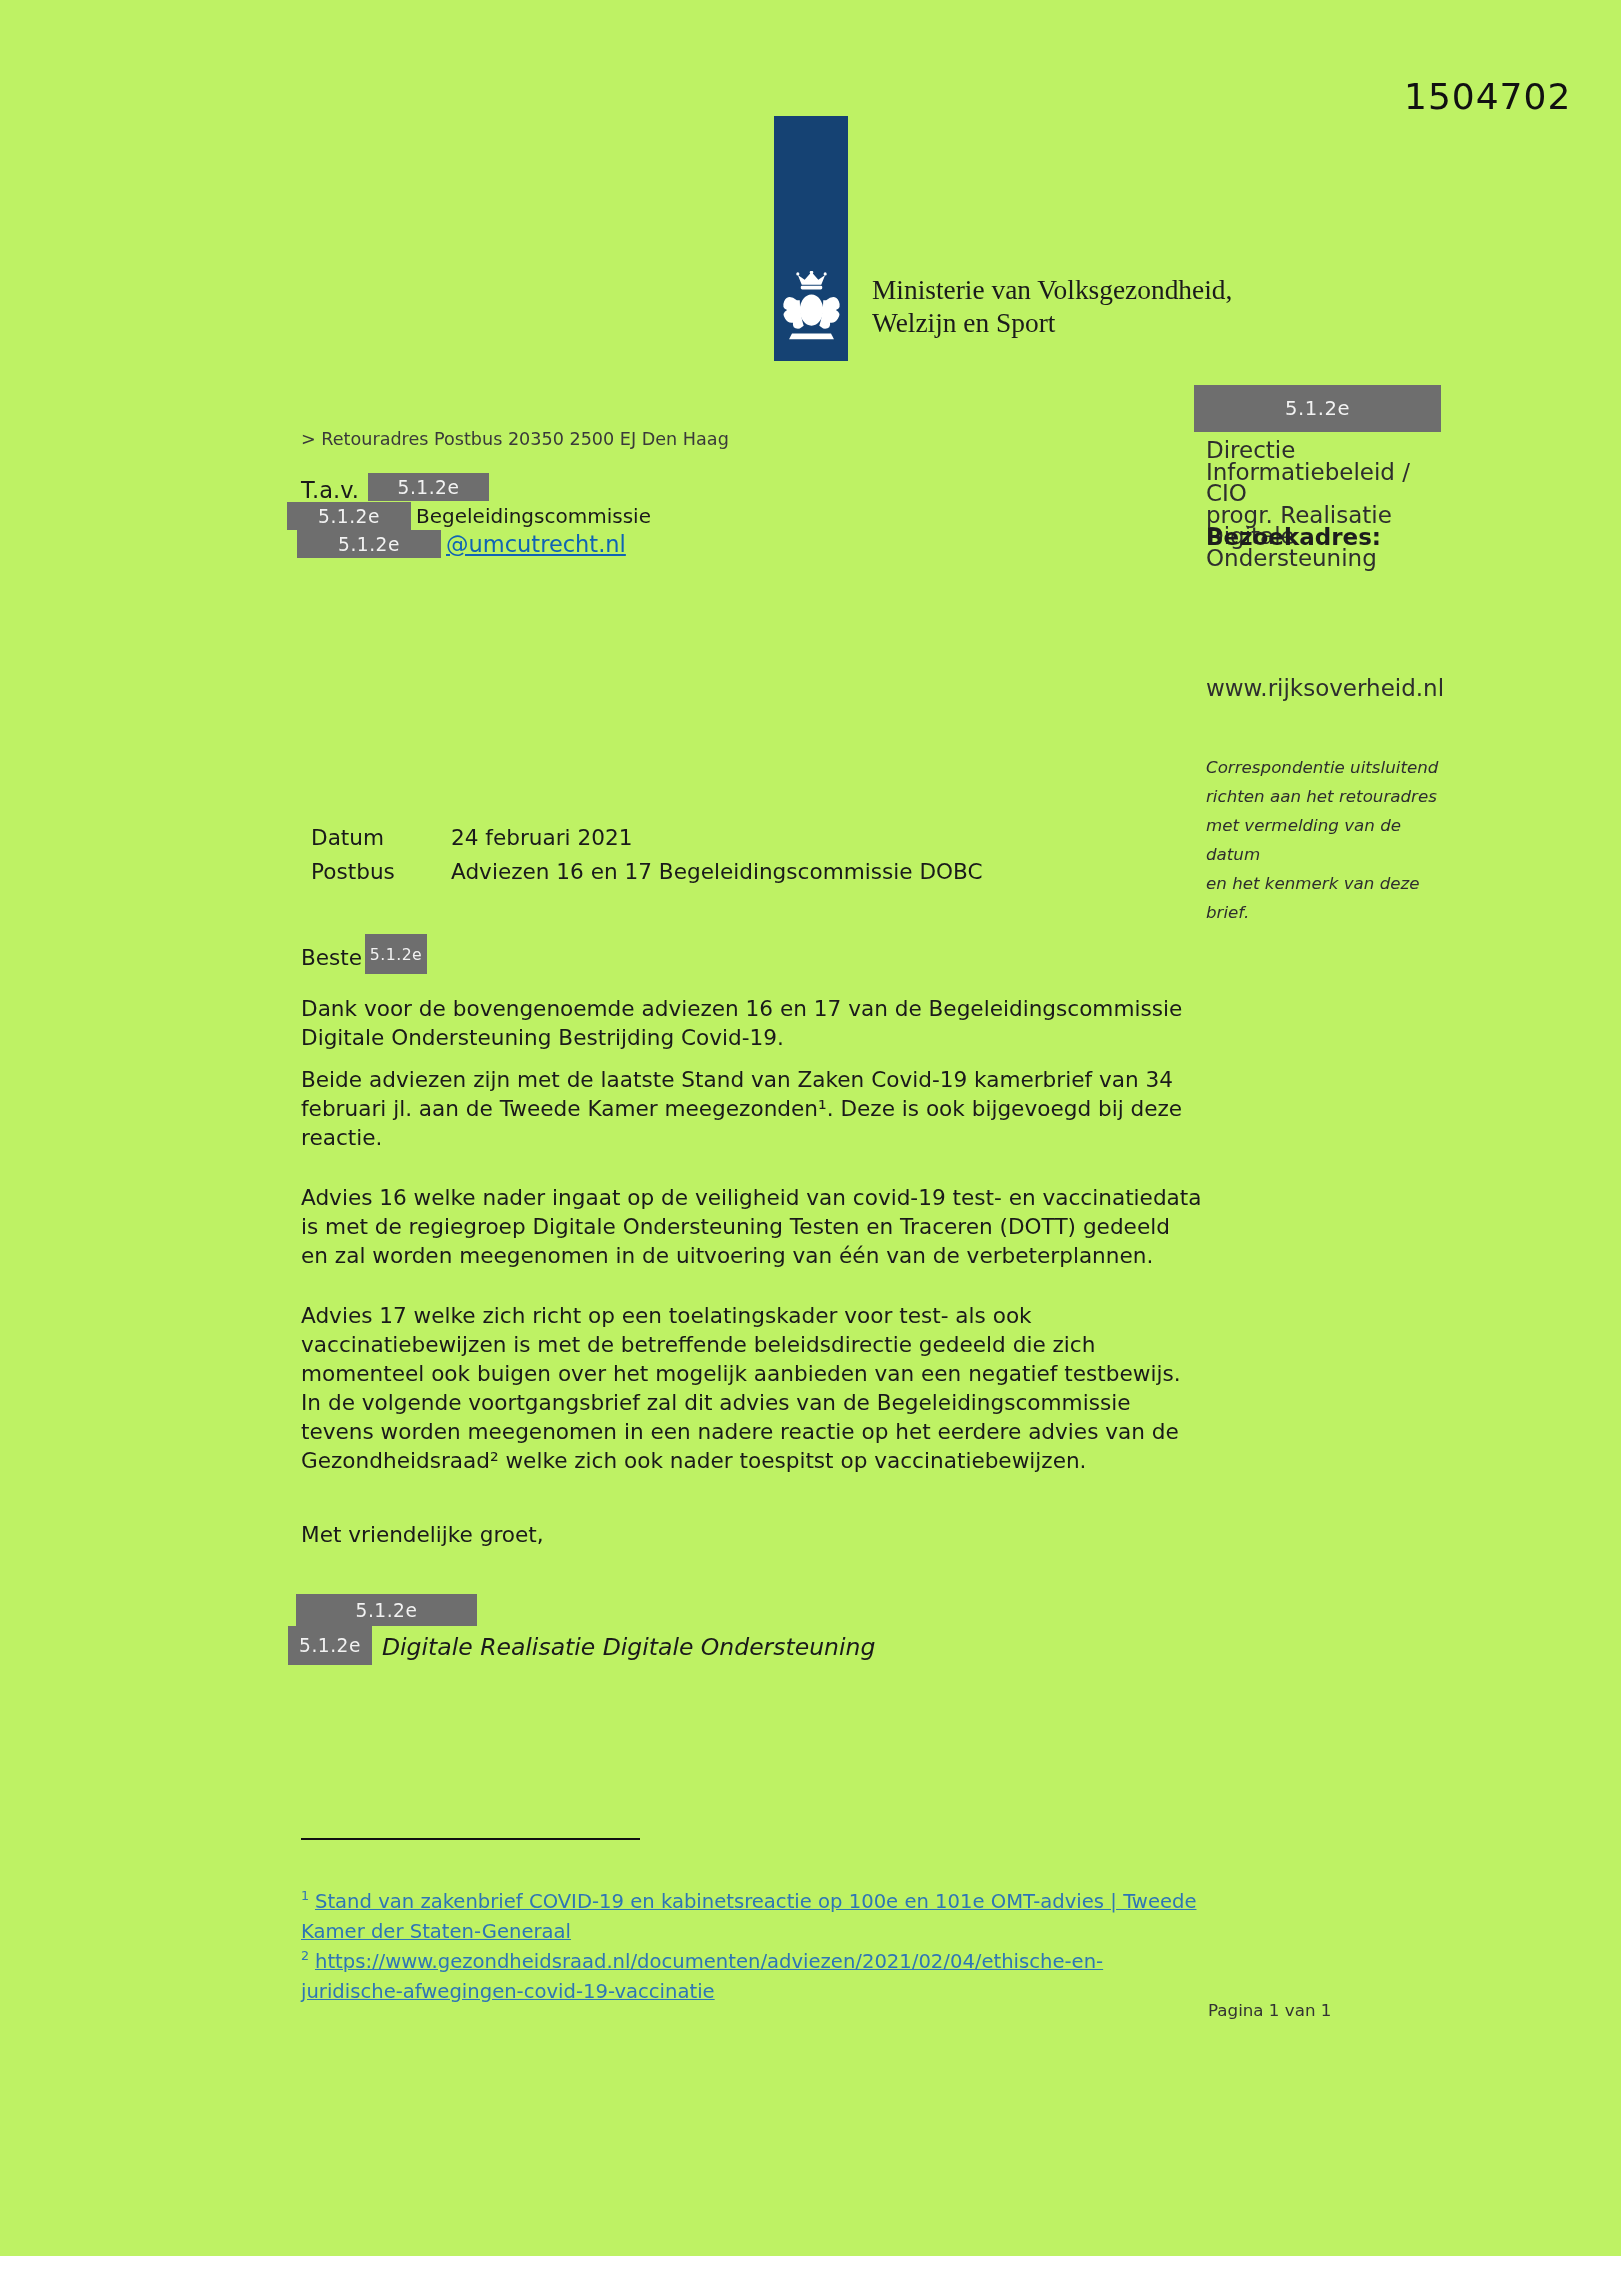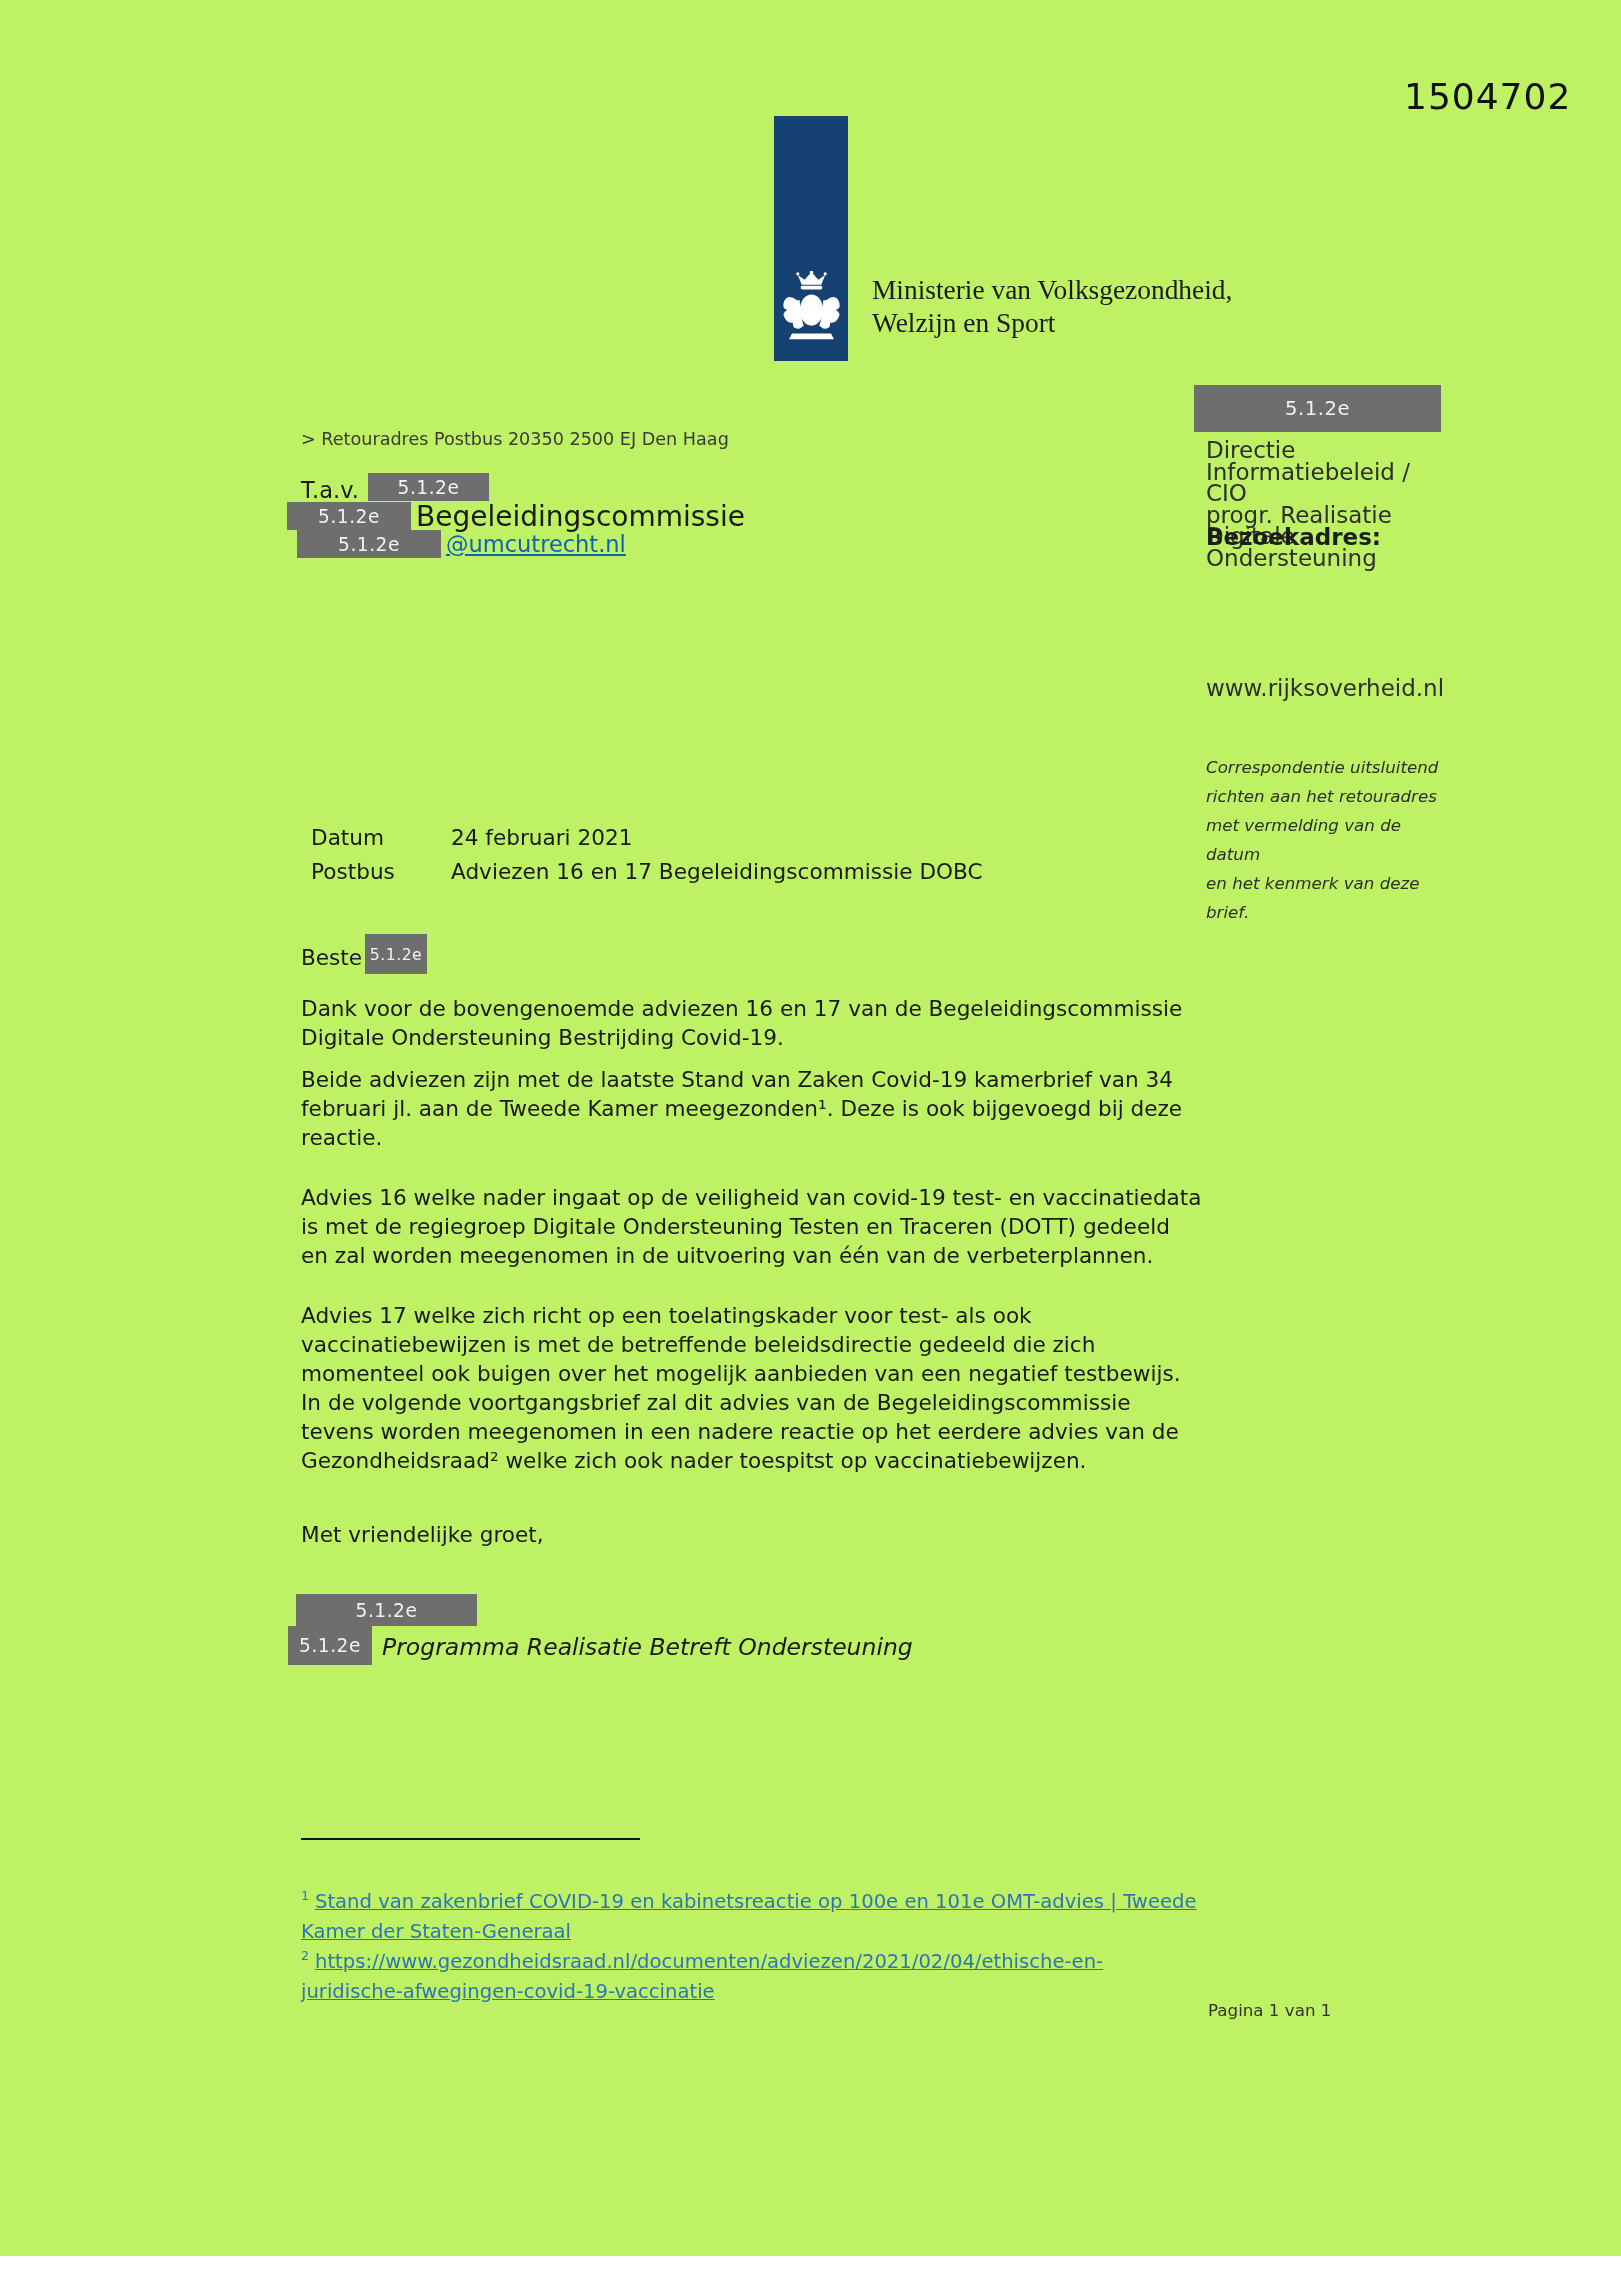--- a/index.html
+++ b/index.html
@@ -63,21 +63,21 @@
   </div>
 
   <div class="abs ministry-name pre" style="left:872px; top:274px;">Ministerie van Volksgezondheid,
 Welzijn en Sport</div>
 
   <div class="abs small-gray" style="left:301px; top:429px;">&gt; Retouradres Postbus 20350 2500 EJ Den Haag</div>
 
   <div class="abs body-text" style="left:301px; top:476px; font-size:22.5px;">T.a.v.</div>
   <div class="redaction" style="left:368px; top:473px; width:121px; height:28px;">5.1.2e</div>
   <div class="redaction" style="left:287px; top:502px; width:124px; height:28px;">5.1.2e</div>
-  <div class="abs body-text" style="left:416px; top:502px; font-size:28px;">Begeleidingscommissie</div>
+  <div class="abs body-text" style="left:416px; top:502px; font-size:20px;">Begeleidingscommissie</div>
   <div class="redaction" style="left:297px; top:530px; width:144px; height:28px;">5.1.2e</div>
   <a class="abs body-text email-link" style="left:446px; top:530px; font-size:22.5px;">@umcutrecht.nl</a>
 
   <div class="redaction" style="left:1194px; top:385px; width:247px; height:47px; font-size:19.6px;">5.1.2e</div>
   <div class="abs side-text pre" style="left:1206px; top:440px; width:235px;">Directie Informatiebeleid /
 CIO
 progr. Realisatie Digitale
 Ondersteuning</div>
   <div class="abs side-text side-bold" style="left:1206px; top:527px;">Bezoekadres:</div>
   <div class="abs side-text" style="left:1206px; top:678px;">www.rijksoverheid.nl</div>
@@ -106,21 +106,21 @@
   <div class="abs body-text pre" style="left:301px; top:1301px; width:902px;">Advies 17 welke zich richt op een toelatingskader voor test- als ook
 vaccinatiebewijzen is met de betreffende beleidsdirectie gedeeld die zich
 momenteel ook buigen over het mogelijk aanbieden van een negatief testbewijs.
 In de volgende voortgangsbrief zal dit advies van de Begeleidingscommissie
 tevens worden meegenomen in een nadere reactie op het eerdere advies van de
 Gezondheidsraad² welke zich ook nader toespitst op vaccinatiebewijzen.</div>
 
   <div class="abs body-text" style="left:301px; top:1520px;">Met vriendelijke groet,</div>
   <div class="redaction" style="left:296px; top:1594px; width:181px; height:32px;">5.1.2e</div>
   <div class="redaction" style="left:288px; top:1626px; width:84px; height:39px;">5.1.2e</div>
-  <div class="abs sig-italic" style="left:382px; top:1633px;">Programma Realisatie Betreft Ondersteuning</div>
+  <div class="abs sig-italic" style="left:382px; top:1633px;">Digitale Realisatie Digitale Ondersteuning</div>
 
   <div class="abs rule" style="left:301px; top:1838px; width:339px; height:2px;"></div>
   <div class="abs fn pre" style="left:301px; top:1851px; width:921px;">
     <sup>1</sup><a>Stand van zakenbrief COVID-19 en kabinetsreactie op 100e en 101e OMT-advies | Tweede
 Kamer der Staten-Generaal</a>
   </div>
   <div class="abs fn pre" style="left:301px; top:1911px; width:921px;">
     <sup>2</sup><a>https://www.gezondheidsraad.nl/documenten/adviezen/2021/02/04/ethische-en-
 juridische-afwegingen-covid-19-vaccinatie</a>
   </div>

